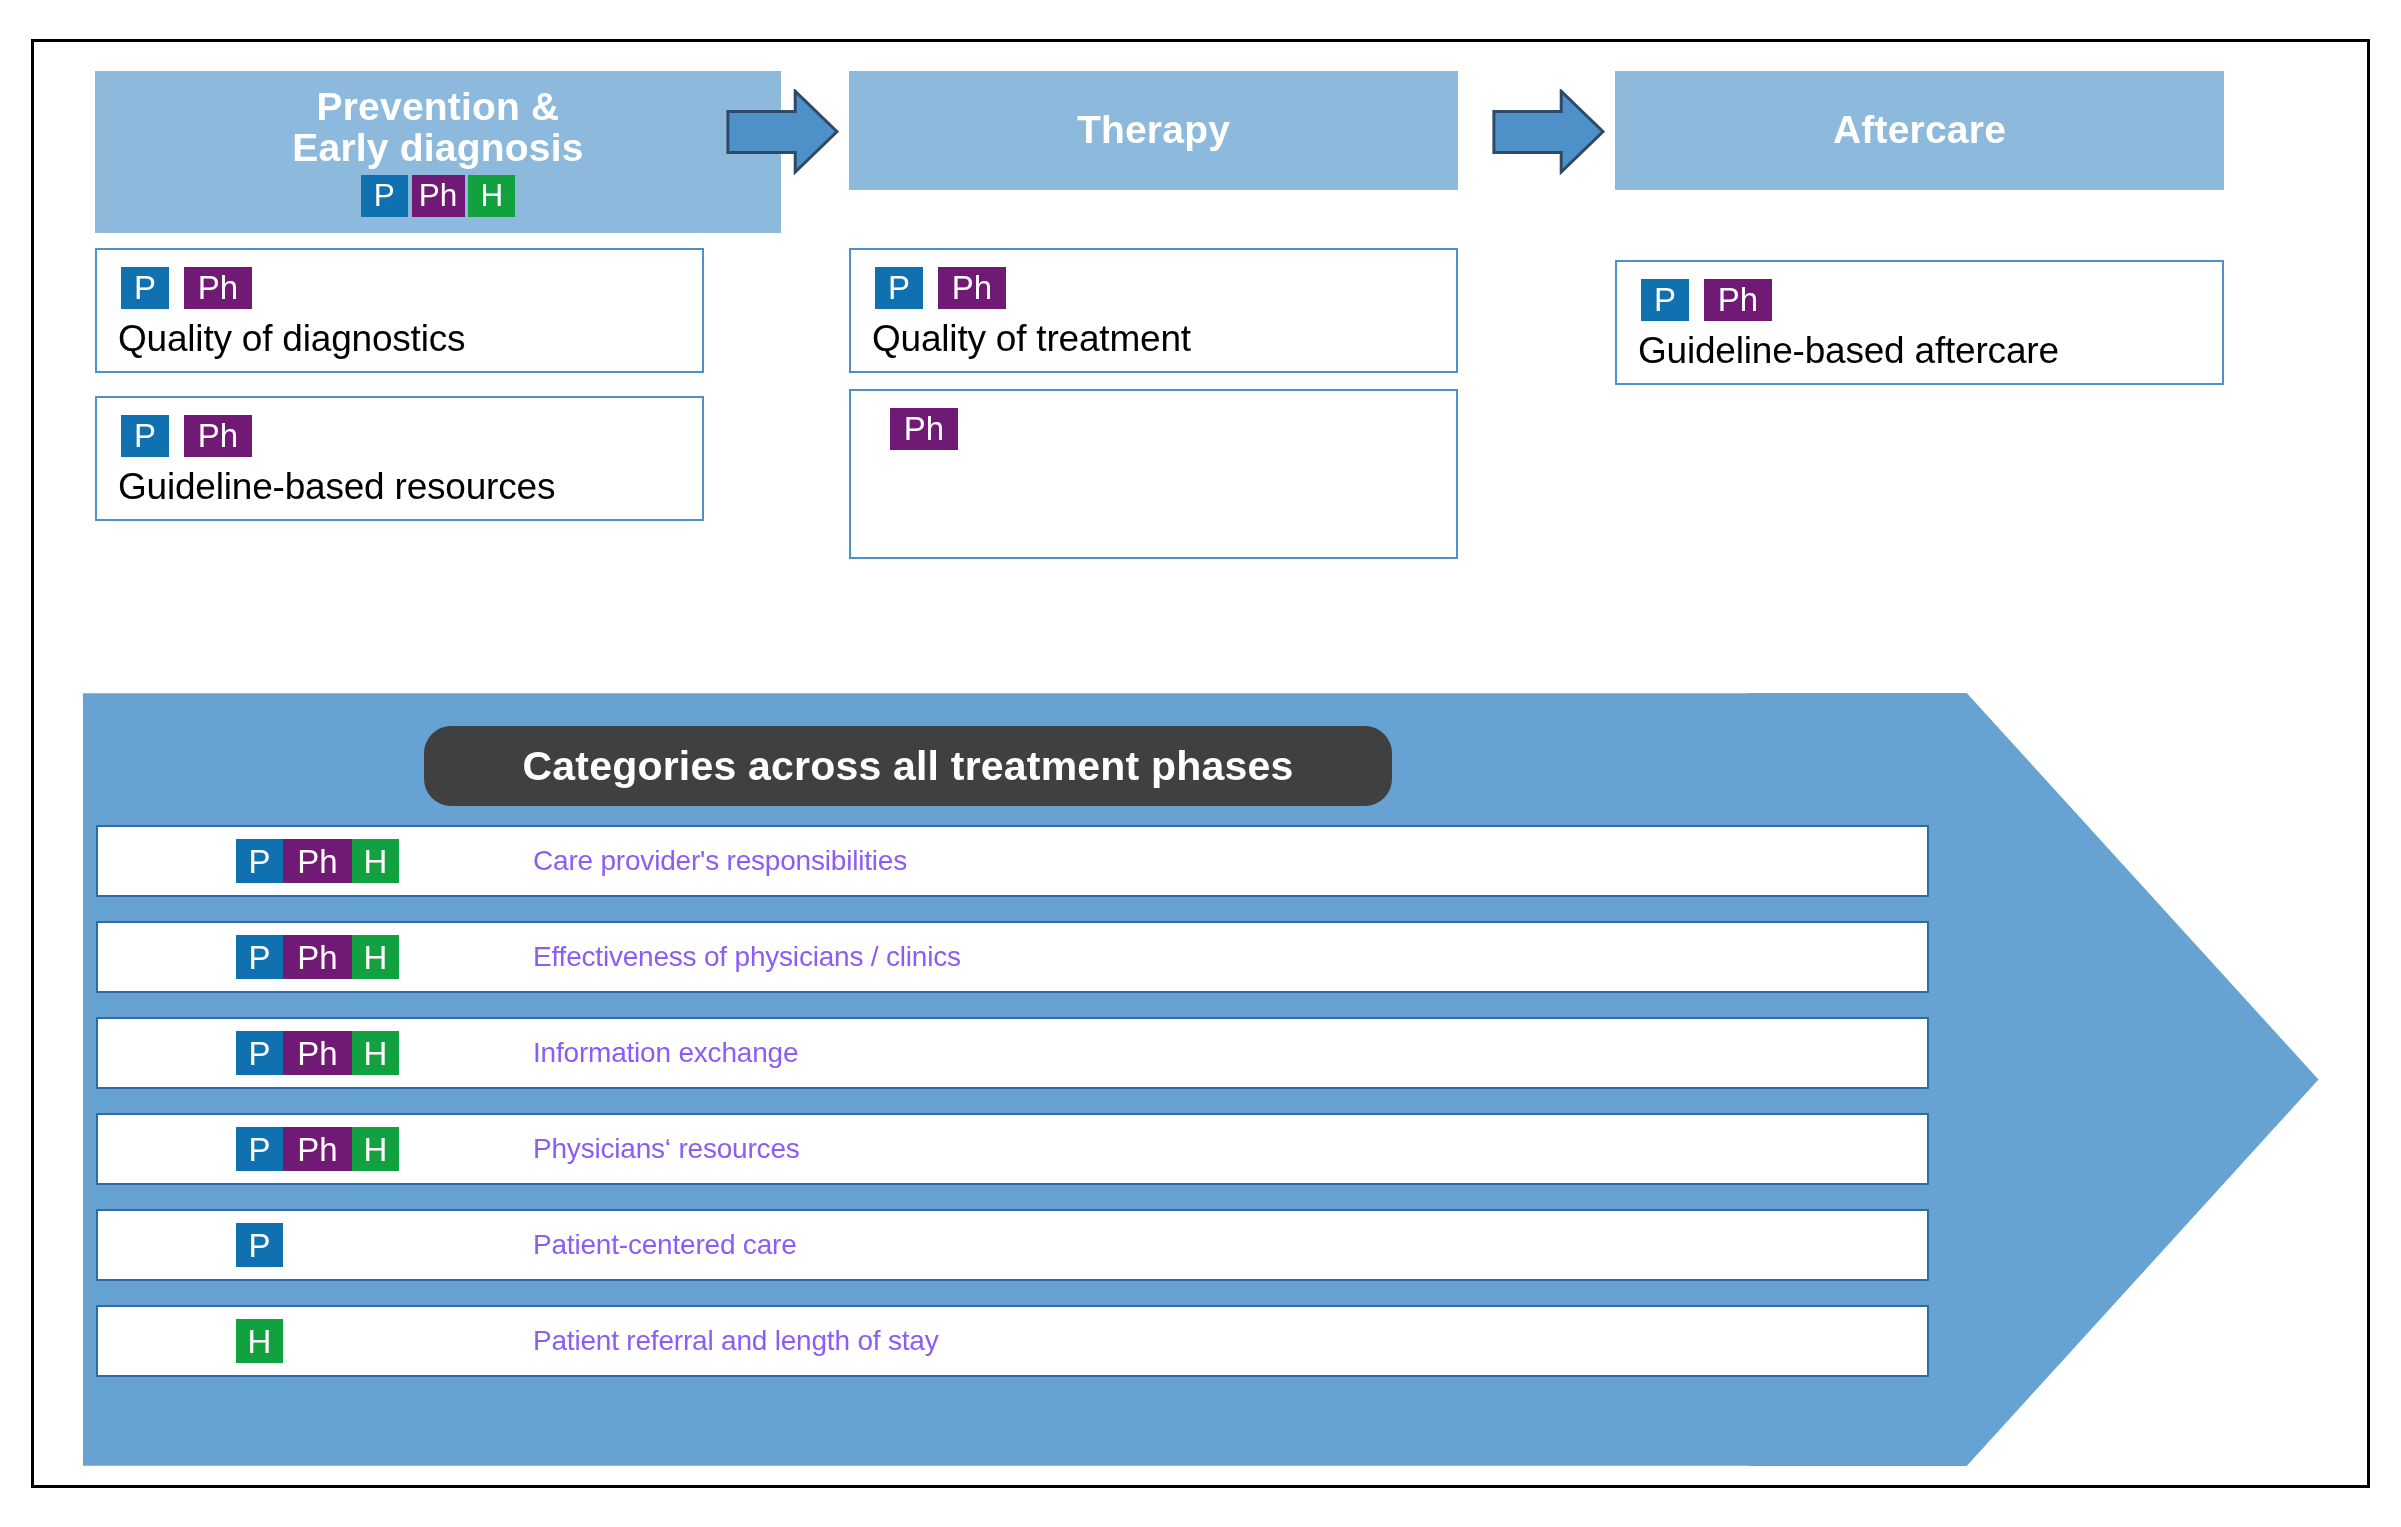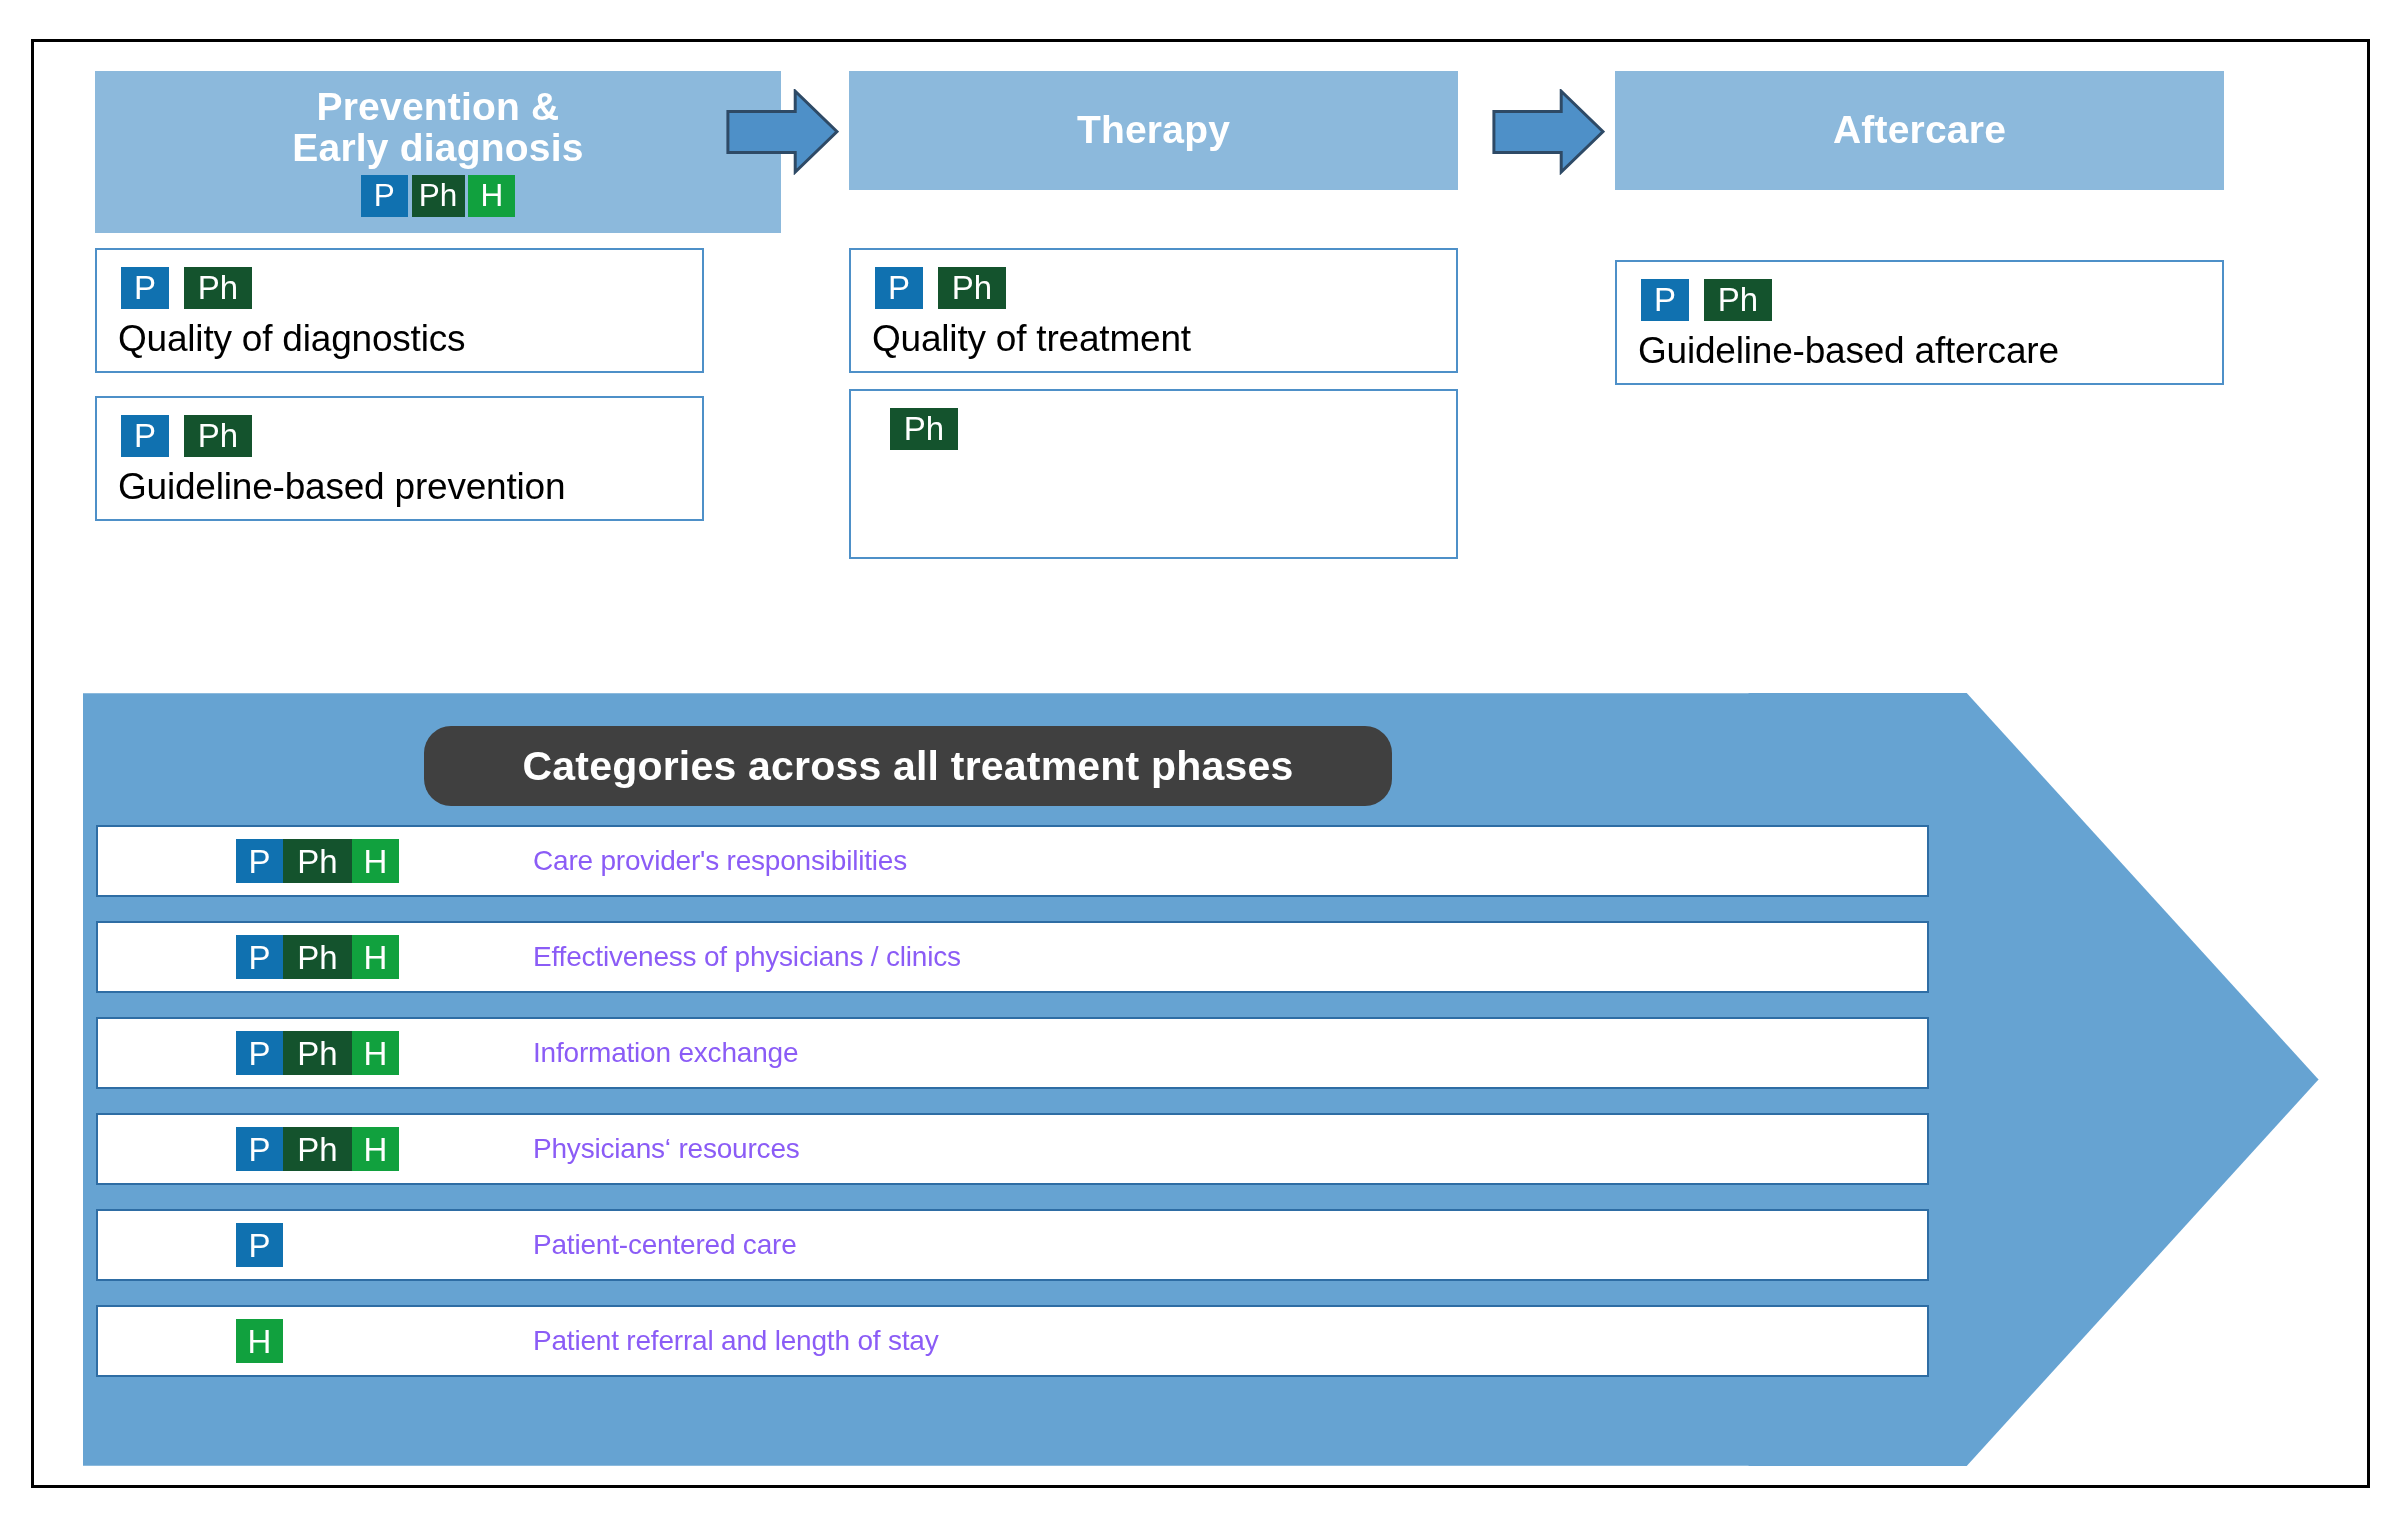--- a/index.html
+++ b/index.html
@@ -10,21 +10,21 @@
   
   .phase-head{position:absolute;background:#8CB9DC;display:flex;flex-direction:column;
               align-items:center;justify-content:center;color:#fff;font-weight:bold;}
   .phase-head .ttl{line-height:1.06;text-align:center;font-size:39px;letter-spacing:0.2px;}
   .badgerow{display:flex;gap:3.8px;margin-top:6.8px;}
 
   
   .tag{display:inline-flex;align-items:center;justify-content:center;color:#fff;
        font-size:33px;font-weight:400;line-height:1;}
   .tag.P{background:#1071B0;}
-  .tag.Ph{background:#14532d;}
+  .tag.Ph{background:#701a75;}
   .tag.H{background:#11A13E;}
   .phase-head .tag{width:47px;height:42px;font-size:31.5px;}
   .phase-head .tag.Ph{width:53px;}
 
   
   .conn{position:absolute;}
   .conn svg{display:block;}
 
   
   .card{position:absolute;background:#fff;border:2.3px solid #4E90C8;box-sizing:border-box;}
@@ -91,21 +91,21 @@
         <span class="tag Ph">Ph</span>
       </div>
       <div class="ctxt">Quality of diagnostics</div>
     </div>
 
     <div class="card" style="left:61px;top:354px;width:609px;height:125px;">
       <div class="ctags">
         <span class="tag P">P</span>
         <span class="tag Ph">Ph</span>
       </div>
-      <div class="ctxt">Guideline-based prevention</div>
+      <div class="ctxt">Guideline-based resources</div>
     </div>
 
     <div class="card" style="left:815px;top:206px;width:609px;height:125px;">
       <div class="ctags">
         <span class="tag P">P</span>
         <span class="tag Ph">Ph</span>
       </div>
       <div class="ctxt">Quality of treatment</div>
     </div>
 

